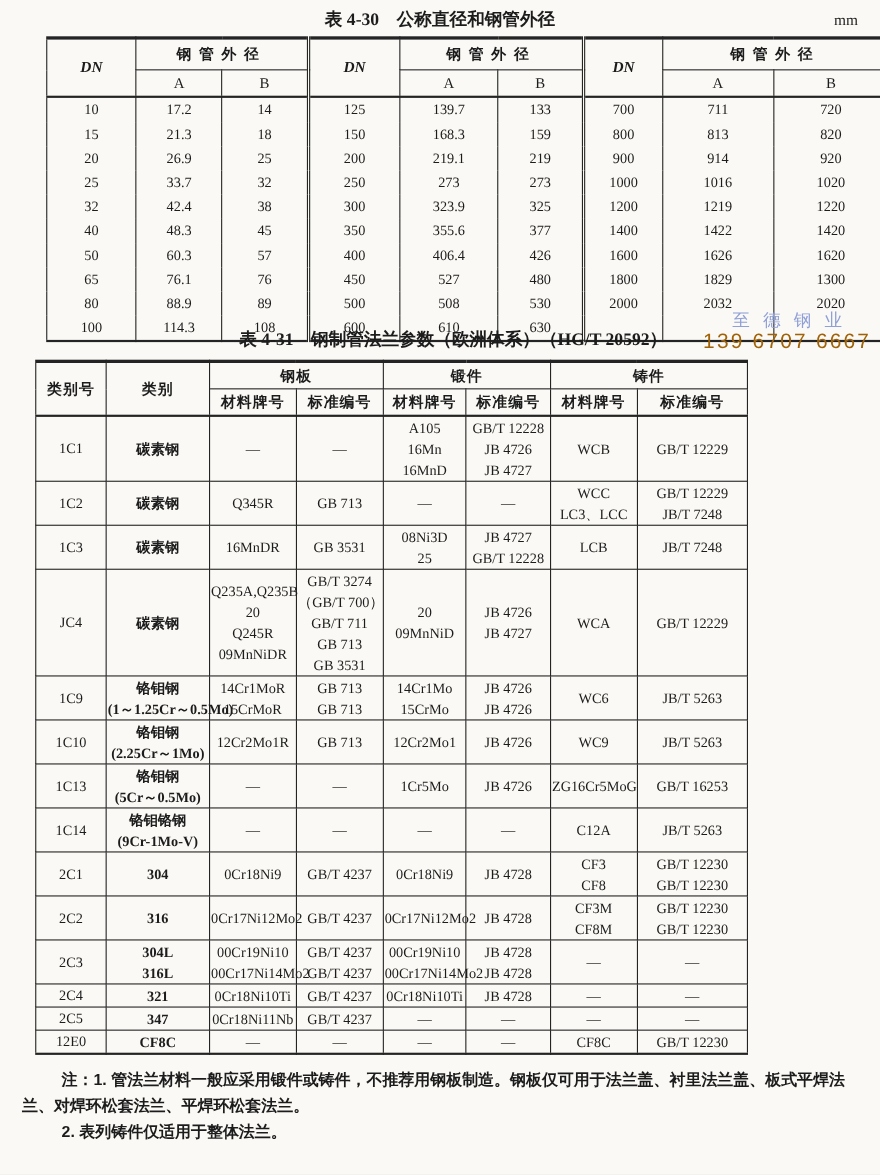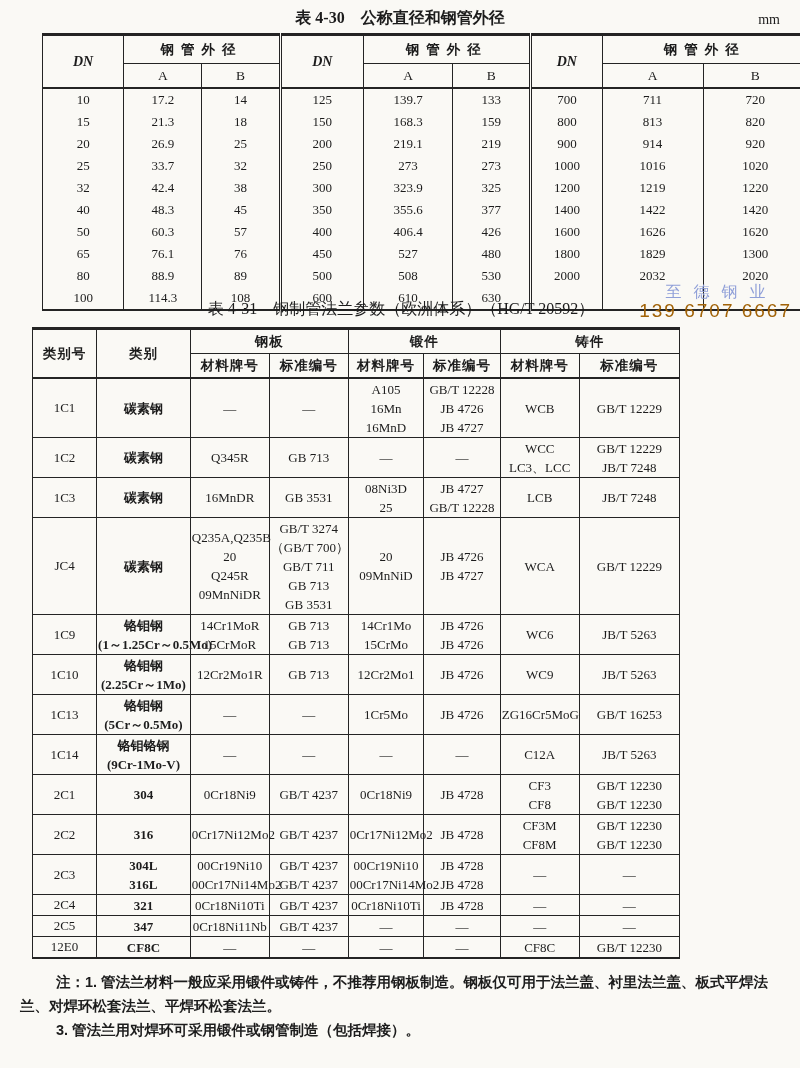--- a/index.html
+++ b/index.html
@@ -27,22 +27,22 @@
   .t30 th.dnh { font-style:italic; font-size:14px; font-weight:bold; }
   .t30 td { height:20px; font-size:13px; }
   .t30 td.gsep, .t30 th.gsep { border-left:3px double #242424; }
   
   .watermark { position:absolute; top:283px; right:8px; text-align:center;
                font-family:"Liberation Sans", sans-serif; line-height:1.1; }
   .wm1 { font-size:16px; letter-spacing:12px; padding-left:12px; }
   .wm2 { font-size:19px; letter-spacing:2px; }
   
   .t31-title {
-    position:absolute; top:299px; left:32px; width:738px; text-align:center;
-    font-size:16px; font-weight:normal;
+    position:absolute; top:299px; left:43px; width:738px; text-align:center;
+    font-size:16px; font-weight:bold;
   }
   .t31-wrap { position:absolute; left:32px; top:327px; width:648px; }
   .t31 { border-top:3px solid #242424; border-bottom:2.5px solid #242424; }
   .t31 th, .t31 td { border:1.5px solid #242424; text-align:center; }
   .t31 thead { border-bottom:2.5px solid #242424; }
   .t31 th { font-size:13.5px; font-weight:bold; height:21px; letter-spacing:1px; }
   .t31 td { font-size:13px; padding:.5px 1px; vertical-align:middle; }
   .t31 td .ln { line-height:19px; white-space:nowrap; }
   .t31 td.cat { font-weight:bold; }
   .t31 td.no { font-size:13px; }
@@ -612,16 +612,16 @@
             <td>
               <div class="ln">GB/T 12230</div>
             </td>
           </tr>
         </tbody>
     </table>
   </div>
 
   <div class="notes">
     <p>注：1. 管法兰材料一般应采用锻件或铸件，不推荐用钢板制造。钢板仅可用于法兰盖、衬里法兰盖、板式平焊法兰、对焊环松套法兰、平焊环松套法兰。</p>
-    <p>3. 管法兰用对焊环可采用锻件或钢管制造（包括焊接）。</p>
+    <p>2. 表列铸件仅适用于整体法兰。</p>
   </div>
 
 </div>
 
 </body></html>

